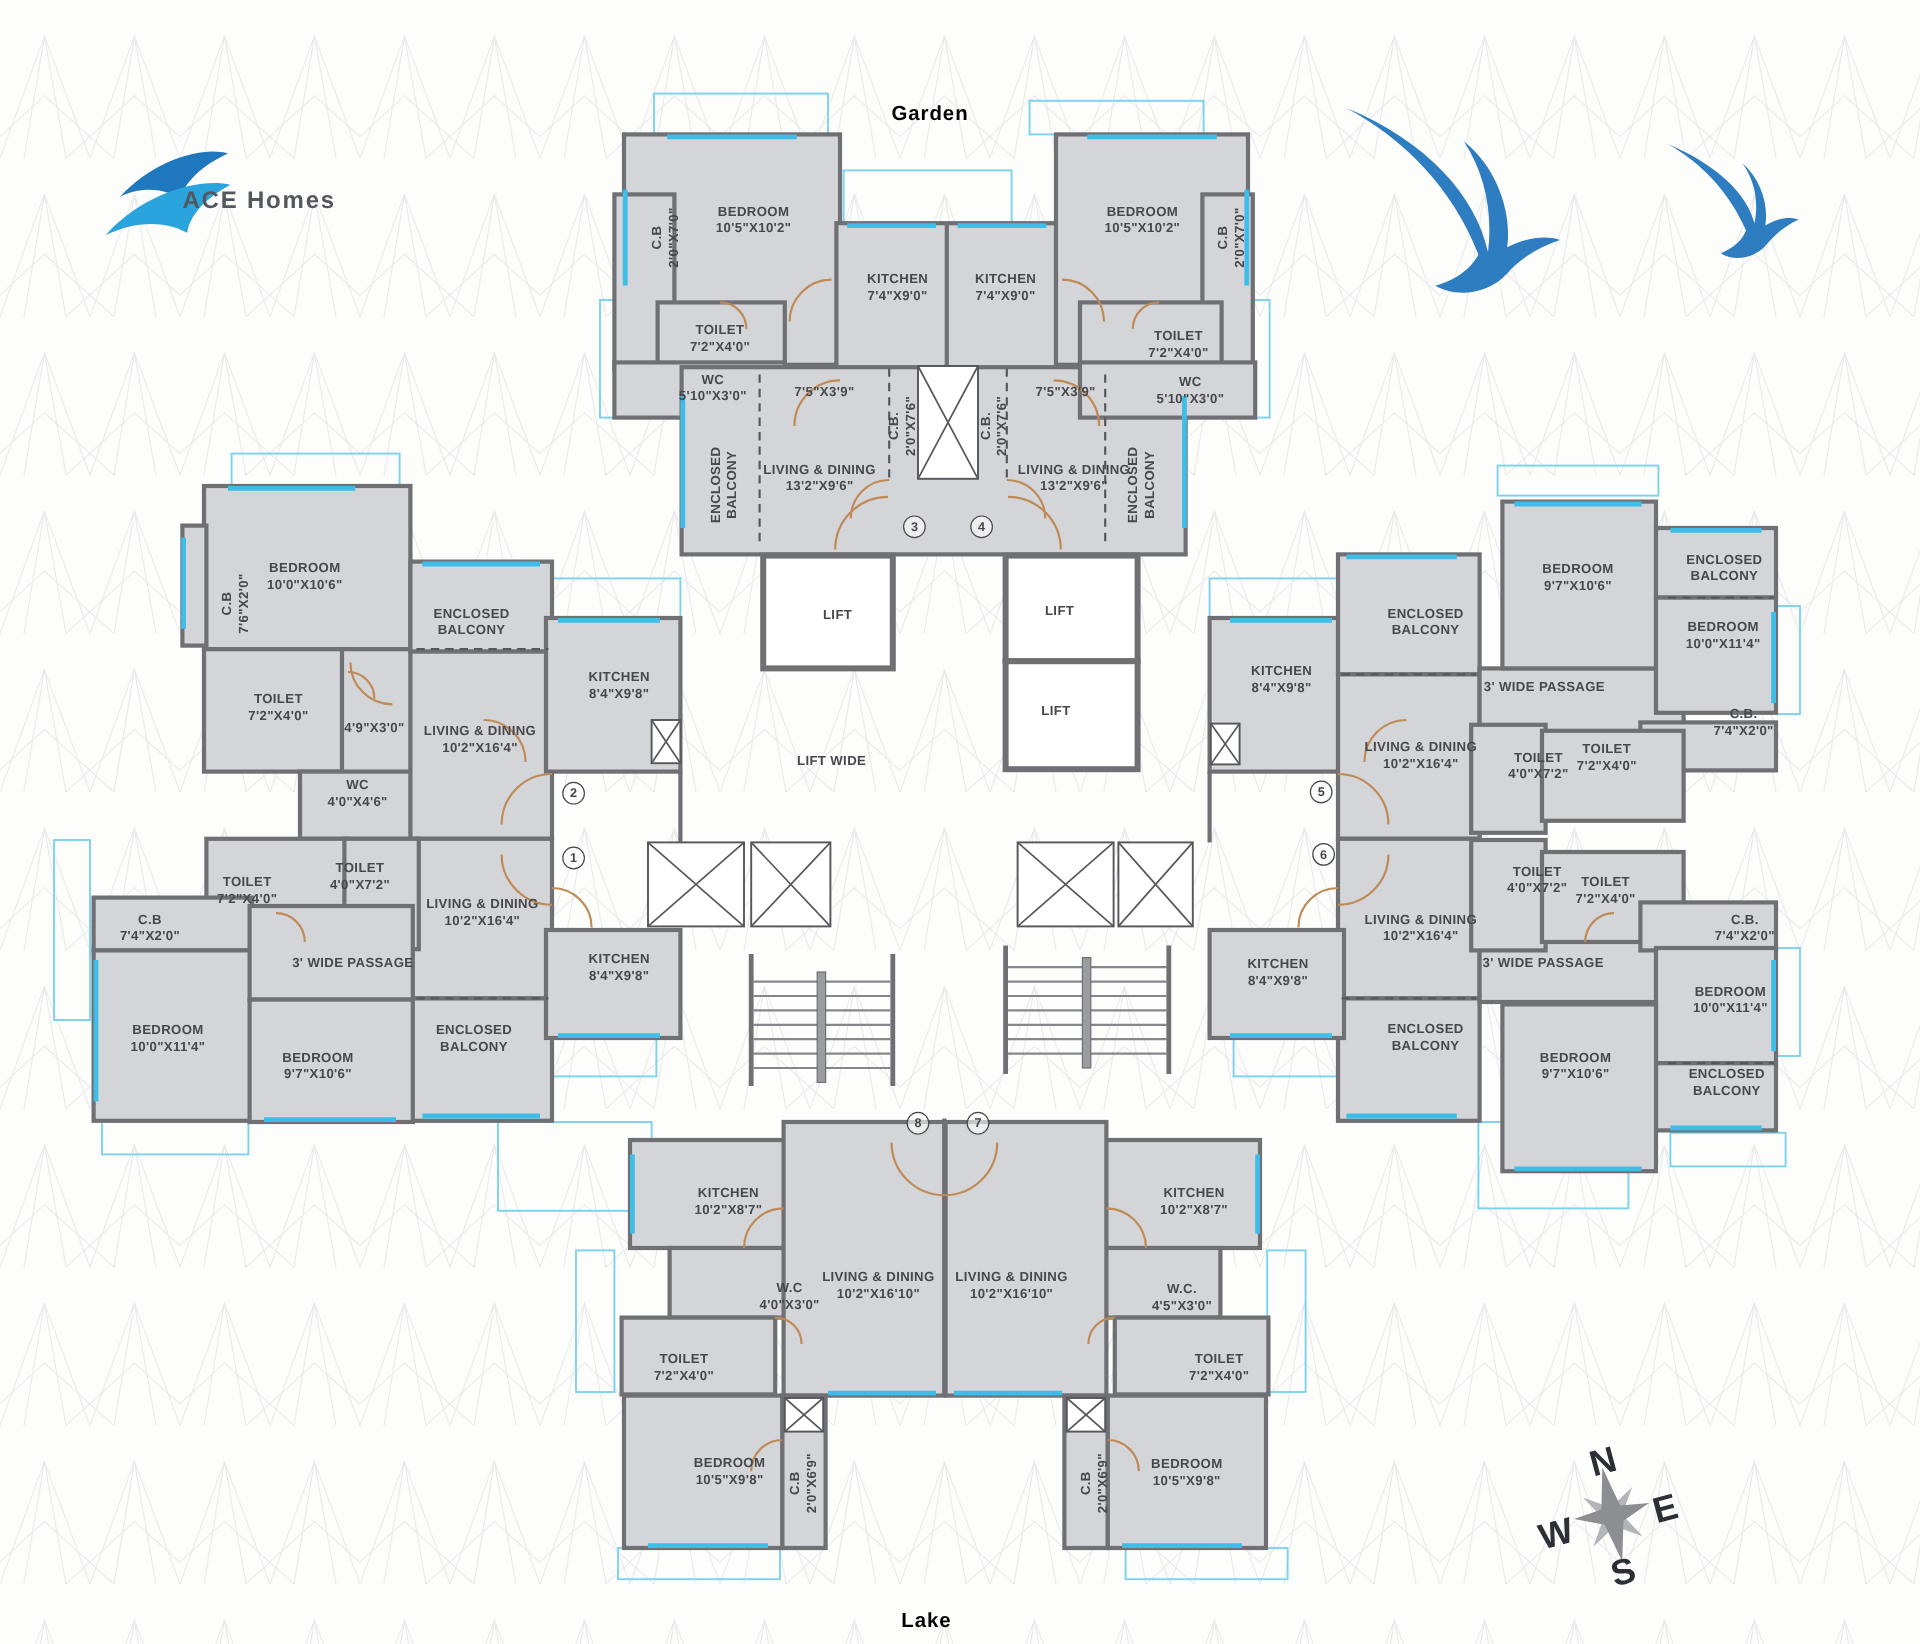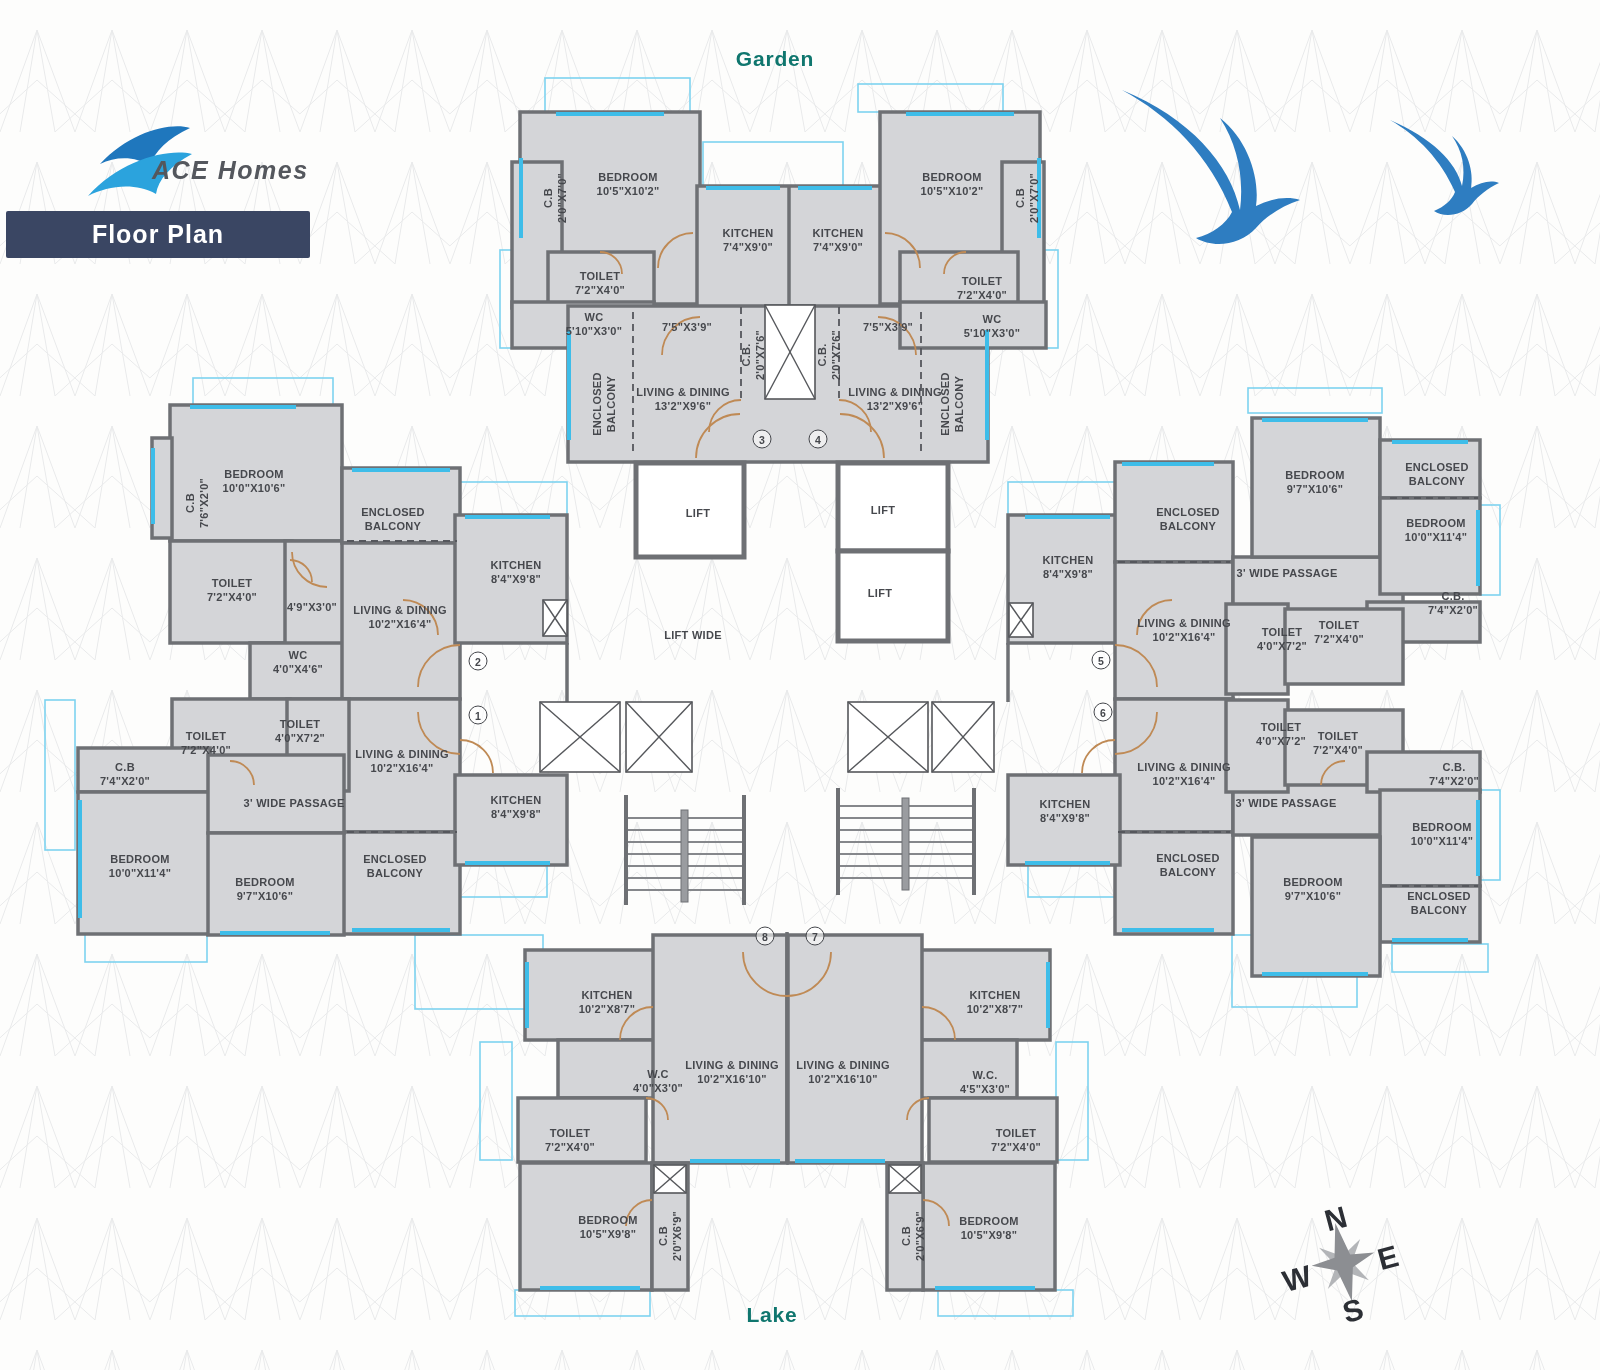--- a/index.html
+++ b/index.html
@@ -1,23 +1,23 @@
 <!DOCTYPE html>
 <html><head>
 <meta charset="utf-8">
 <style>
   html,body{margin:0;padding:0;}
   body{font-family:"Liberation Sans",sans-serif;background:#fdfdfc;}
   .canvas{position:relative;width:1600px;height:1370px;overflow:hidden;background:#fdfdfc;}
   .plan-svg{position:absolute;left:0;top:0;}
-  .float-label{position:absolute;transform:translate(-50%,-50%);color:#0f766e;
-    font-size:21px;font-weight:bold;letter-spacing:.8px;}
+  .float-label{position:absolute;transform:translate(-50%,-50%);color:#000000;
+    font-size:17px;font-weight:bold;letter-spacing:.8px;margin-top:36px;}
   .brand{position:absolute;left:88px;top:122px;width:280px;height:86px;}
-  .brand-text{position:absolute;left:64px;top:34px;font-size:25px;font-weight:bold;
-    color:#54575d;letter-spacing:1.5px;white-space:nowrap;font-style:italic;}
+  .brand-text{position:absolute;left:64px;top:34px;font-size:20px;font-weight:bold;
+    color:#54575d;letter-spacing:1.5px;white-space:nowrap;}
   .badge{position:absolute;left:6px;top:211px;width:304px;height:47px;background:#3a4663;
     color:#fff;display:flex;align-items:center;justify-content:center;font-size:25px;
     font-weight:bold;letter-spacing:1px;border-radius:2px;}
   .room-label{position:absolute;transform:translate(-50%,-50%);text-align:center;
     color:#46484d;font-weight:bold;font-size:11px;line-height:1.3;letter-spacing:.3px;
     white-space:pre;pointer-events:none;}
   .room-label.vert{transform:translate(-50%,-50%) rotate(-90deg);}
   .unit-circle{position:absolute;transform:translate(-50%,-50%);width:17px;height:17px;
     border:1.4px solid #45474c;border-radius:50%;display:flex;align-items:center;
     justify-content:center;font-size:10.5px;font-weight:bold;color:#45474c;background:rgba(255,255,255,.6);}
@@ -307,21 +307,20 @@
   <div class="float-label" style="left:772px;top:1315px;">Lake</div>
 
   <div class="brand">
     <svg width="110" height="86" style="position:absolute;left:0;top:0;">
       <path fill="#1f77bd" d="M22,42 C52,10 92,0 112,6 C90,16 76,30 72,44 C58,34 38,34 22,42Z" transform="translate(-10,0)"></path>
       <path fill="#2ba3dd" d="M0,68 C32,32 80,20 104,26 C82,38 70,52 68,66 C46,54 20,58 0,68Z" transform="translate(0,6)"></path>
     </svg>
     <span class="brand-text">ACE Homes</span>
   </div>
 
-  <div class="badge">Floor Plan</div>
 
   <span class="compass-letter" style="left:1336px;top:1219px;">N</span>
   <span class="compass-letter" style="left:1388px;top:1258px;">E</span>
   <span class="compass-letter" style="left:1297px;top:1279px;">W</span>
   <span class="compass-letter" style="left:1353px;top:1311px;">S</span>
 
   <div id="labels-layer">
       <div class="room-label" style="left: 628px; top: 184px;">BEDROOM
 10'5"X10'2"</div>
       <div class="room-label vert" style="left: 555px; top: 198px;">C.B

